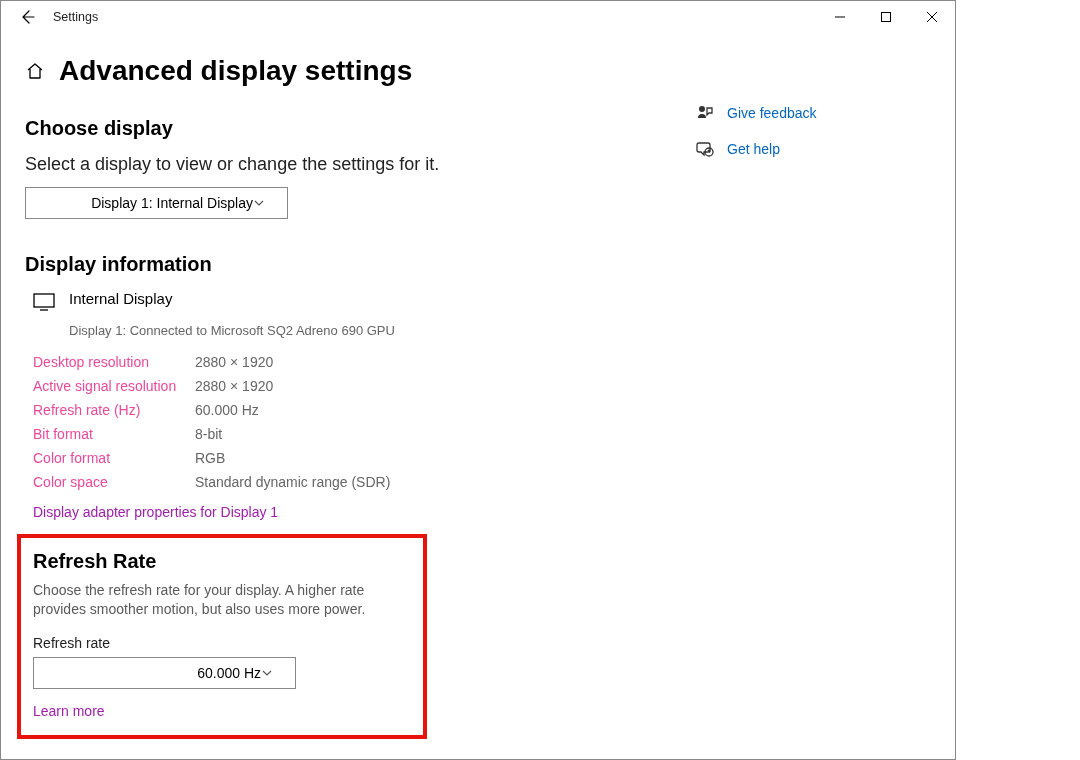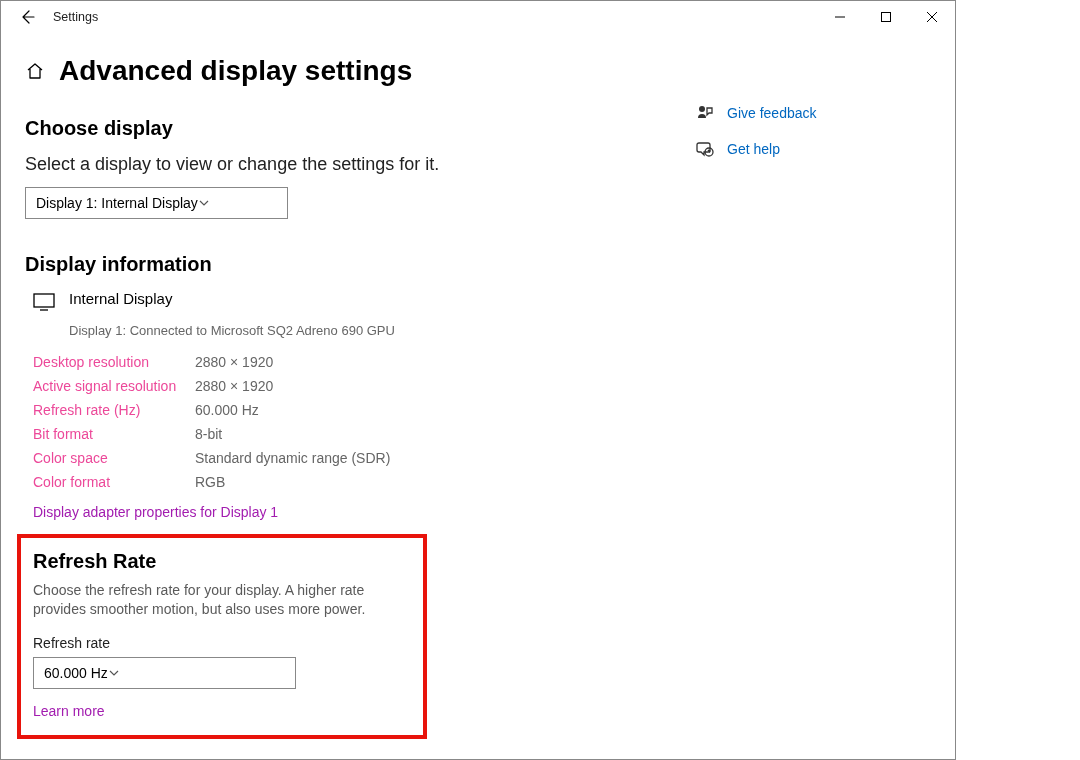--- a/index.html
+++ b/index.html
@@ -79,22 +79,22 @@
     font-size: 18px;
     color: #222;
     margin-bottom: 12px;
   }
   .dropdown {
     width: 263px;
     height: 32px;
     border: 1px solid #888;
     display: flex;
     align-items: center;
-    justify-content: flex-start;
-    padding: 0 10px;
+    justify-content: flex-end;
+    padding: 0 22px;
     font-size: 14px;
     cursor: pointer;
     background: #fff;
   }
   .dropdown .chev { width: 12px; height: 12px; display:flex; align-items:center;}
   .block-gap { height: 34px; }
   .disp-row {
     display: flex;
     align-items: flex-start;
     gap: 14px;
@@ -222,26 +222,26 @@
         </div>
         <div class="spec-row">
           <div class="spec-label">Refresh rate (Hz)</div>
           <div class="spec-value">60.000 Hz</div>
         </div>
         <div class="spec-row">
           <div class="spec-label">Bit format</div>
           <div class="spec-value">8-bit</div>
         </div>
         <div class="spec-row">
+          <div class="spec-label">Color format</div>
+          <div class="spec-value">RGB</div>
+        </div>
+        <div class="spec-row">
           <div class="spec-label">Color space</div>
           <div class="spec-value">Standard dynamic range (SDR)</div>
-        </div>
-        <div class="spec-row">
-          <div class="spec-label">Color format</div>
-          <div class="spec-value">RGB</div>
         </div>
       </div>
 
       <div class="link-row">
         <span class="link">Display adapter properties for Display 1</span>
       </div>
 
       <div class="highlight-box">
         <h2>Refresh Rate</h2>
         <div class="highlight-desc">Choose the refresh rate for your display. A higher rate provides smoother motion, but also uses more power.</div>

